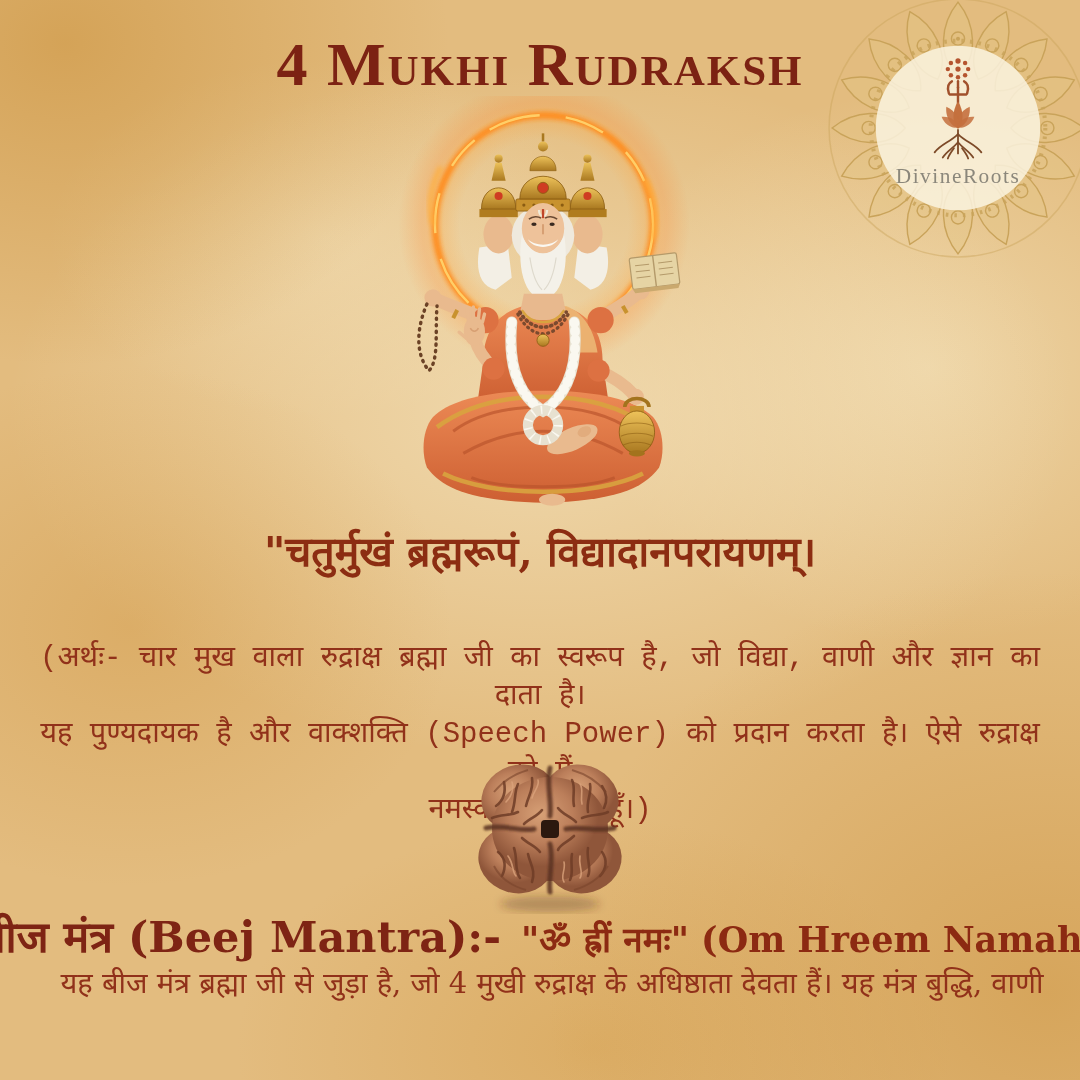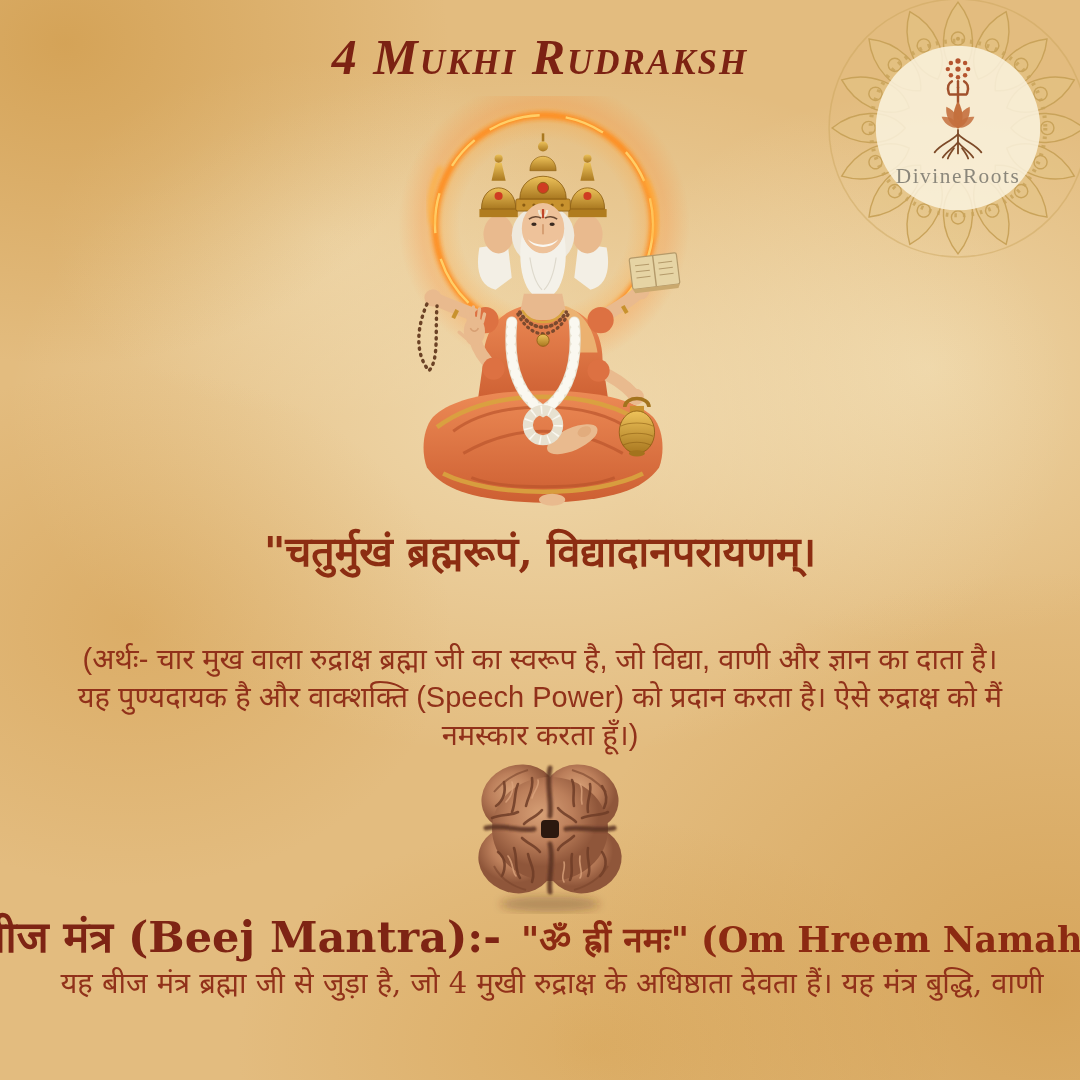--- a/index.html
+++ b/index.html
@@ -15,37 +15,37 @@
       radial-gradient(ellipse 560px 360px at 55% 97%, rgba(208,150,62,0.40), transparent 64%),
       radial-gradient(ellipse 860px 560px at 50% 38%, rgba(250,240,210,0.55), transparent 62%),
       radial-gradient(ellipse 520px 420px at 86% 34%, rgba(248,236,202,0.50), transparent 66%),
       radial-gradient(ellipse 460px 300px at 30% 22%, rgba(246,232,196,0.35), transparent 60%);
     font-family:"Liberation Serif","DejaVu Serif",serif;
   }
   
   .title {
     position:absolute; top:30px; left:0; width:100%;
     text-align:center; font-variant:small-caps; font-weight:700;
-    font-size:50px; letter-spacing:2px; color:#7c2213; line-height:1.1;font-style:italic;
+    font-size:62px; letter-spacing:2px; color:#7c2213; line-height:1.1;
   }
   .logo { position:absolute; left:824px; top:-6px; width:268px; height:268px; }
   
   .deity { position:absolute; left:370px; top:96px; width:340px; height:424px; }
   
   .shloka {
     position:absolute; top:524px; left:0; width:100%;
     text-align:center; color:#8c2d12; font-weight:700;
     font-size:41px; line-height:57px;
     font-family:"DejaVu Serif","Liberation Serif",serif;
   }
   .meaning {
     position:absolute; top:640px; left:40px; width:1000px;
     text-align:center; color:#91311a;
     font-size:29px; line-height:38px; font-weight:500;
-    font-family:Liberation Sans, sans-serif;
+    font-family:Liberation Mono, monospace;
   }
   
   .bead { position:absolute; left:462px; top:758px; width:176px; height:156px; }
   
   .mantra-row {
     position:absolute; top:906px; left:0; width:100%;
     display:flex; justify-content:center; align-items:baseline; gap:20px;
     color:#7e2414; white-space:nowrap;
   }
   .mantra-label { font-size:43px; font-weight:800;

